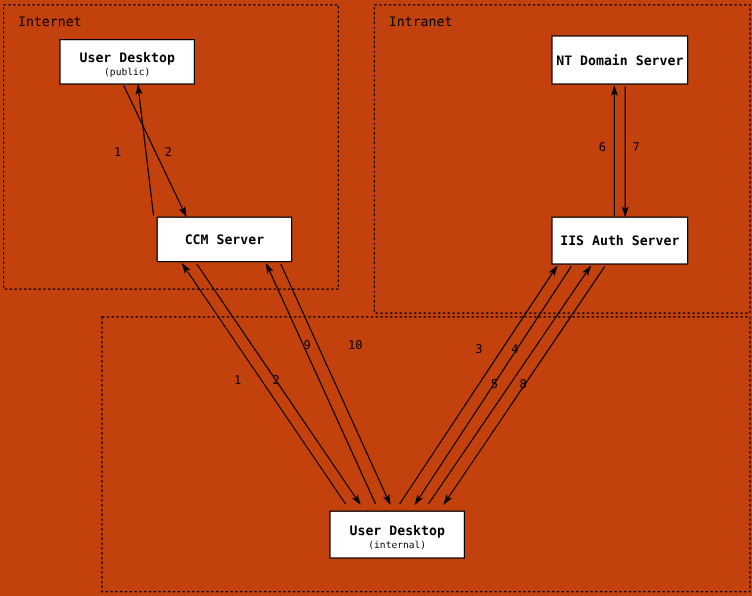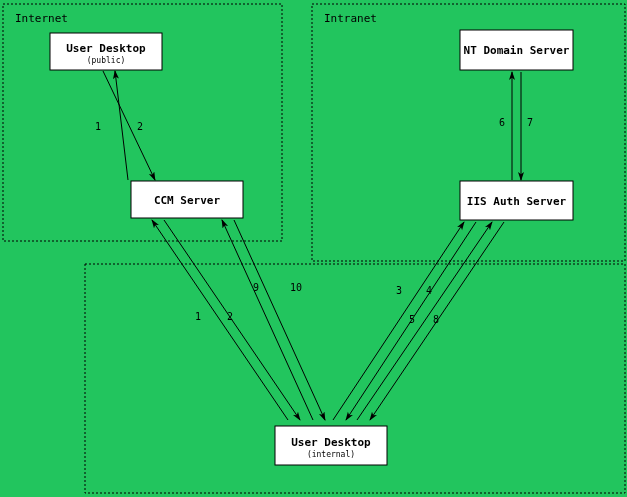--- a/index.html
+++ b/index.html
@@ -7,21 +7,21 @@
     padding: 0;
     background: #ffffff;
   }
   body {
     font-family: "DejaVu Sans Mono", monospace;
   }
   #diagram-root {
     position: relative;
     width: 627px;
     height: 497px;
-    background: #22c55e;
+    background: #c2410c;
     overflow: hidden;
   }
   svg#diagram-svg {
     display: block;
     width: 627px;
     height: 497px;
   }
   .zone-label {
     font-family: "DejaVu Sans Mono", monospace;
     font-size: 11px;

